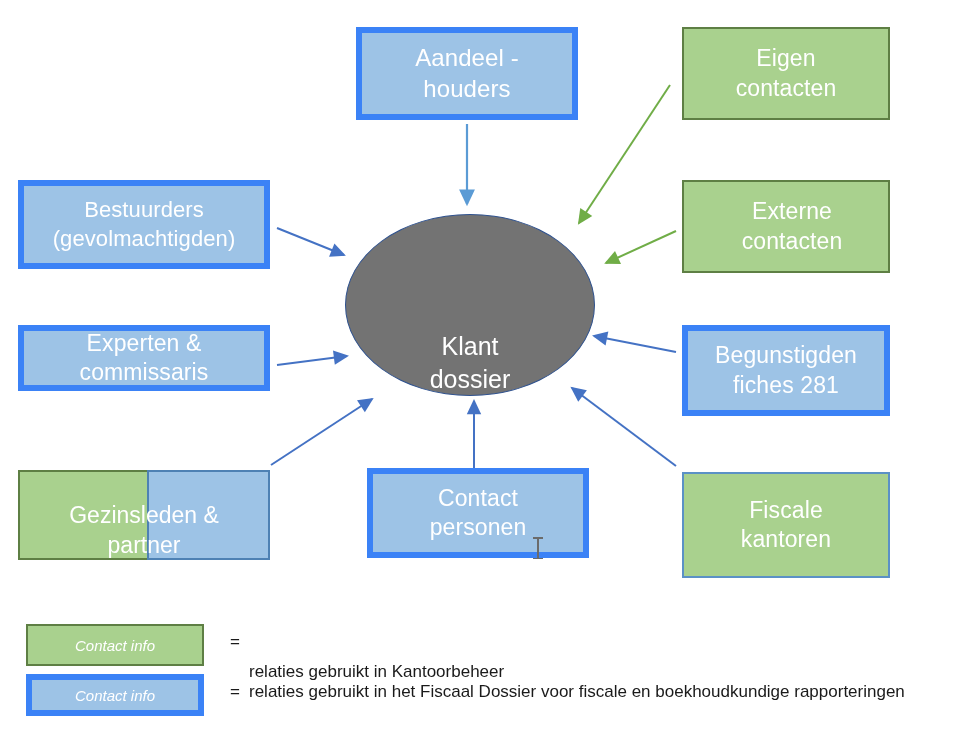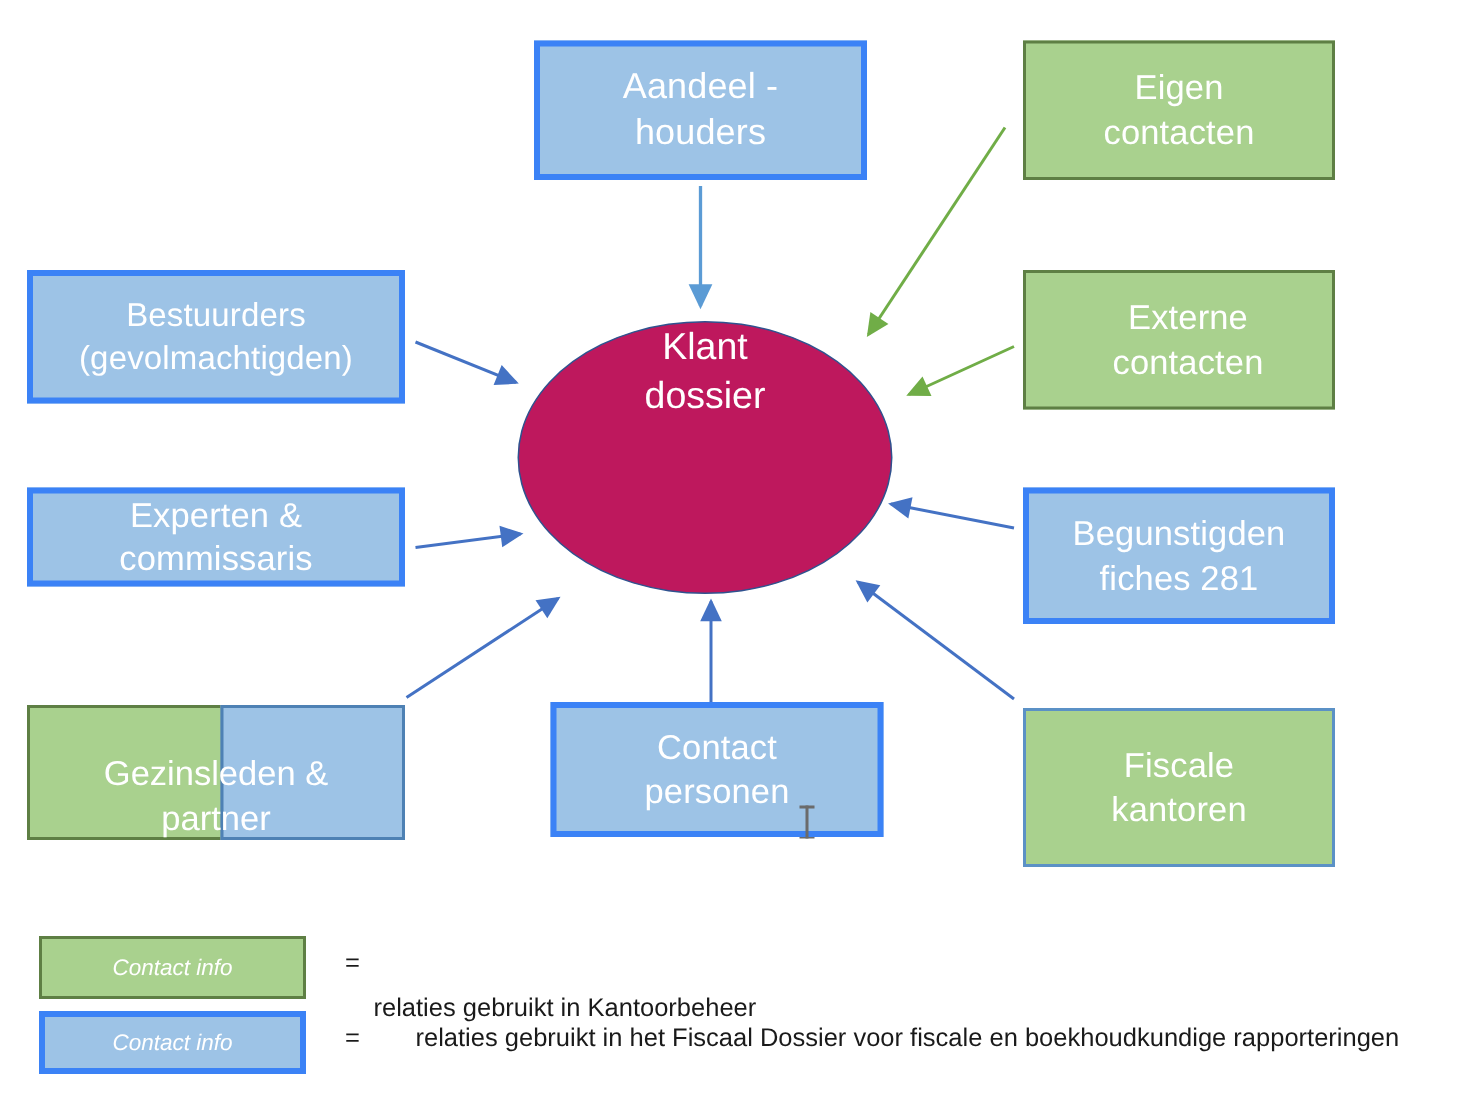--- a/index.html
+++ b/index.html
@@ -32,21 +32,21 @@
     display: flex;
     align-items: center;
     justify-content: center;
     text-align: center;
     color: #ffffff;
     line-height: 1.28;
     letter-spacing: 0.1px;
   }
   .node-blue {
     background: #9DC3E6;
-    border: 4px solid #3b82f6;
+    border: 6px solid #3b82f6;
   }
   .node-green {
     background: #A9D18E;
     border: 2px solid #5E7F44;
   }
   .node-green-blueborder {
     background: #A9D18E;
     border: 2px solid #5B91C6;
   }
   .node-label {
@@ -84,24 +84,24 @@
     box-sizing: border-box;
   }
   .split-text {
     position: relative;
     z-index: 3;
     white-space: pre-line;
   }
   .ellipse {
     position: absolute;
     border-radius: 50%;
-    background: #be185d;
+    background: #737373;
     border: 1.5px solid #2F528F;
     display: flex;
-    align-items: flex-start;
+    align-items: flex-end;
     justify-content: center;
     text-align: center;
     color: #ffffff;
     line-height: 1.3;
     box-sizing: border-box;
   }
   .ellipse span { white-space: pre-line; }
 
   .legend-swatch {
     position: absolute;
@@ -251,21 +251,21 @@
   <div class="legend-swatch node-green" style="left:26px; top:624px; width:178px; height:42px; font-size:15px;">
     <span>Contact info</span>
   </div>
   <div class="legend-eq" style="left:230px; top:632px; font-size:17px;">=</div>
   <div class="legend-text" style="left:249px; top:632px; font-size:17px;margin-top:30px;">relaties gebruikt in Kantoorbeheer</div>
 
   <div class="legend-swatch node-blue" style="left:26px; top:674px; width:178px; height:42px; font-size:15px;">
     <span>Contact info</span>
   </div>
   <div class="legend-eq" style="left:230px; top:682px; font-size:17px;">=</div>
-  <div class="legend-text" style="left:249px; top:682px; font-size:17px;margin-left:28px;">relaties gebruikt in het Fiscaal Dossier voor fiscale en boekhoudkundige rapporteringen</div>
+  <div class="legend-text" style="left:249px; top:682px; font-size:17px;">relaties gebruikt in het Fiscaal Dossier voor fiscale en boekhoudkundige rapporteringen</div>
 
   <div class="caret" style="left:533px; top:537px; width:10px; height:22px;">
     <div class="bar-top"></div>
     <div class="stem"></div>
     <div class="bar-bot"></div>
   </div>
 
 </div>
 
 </body></html>

